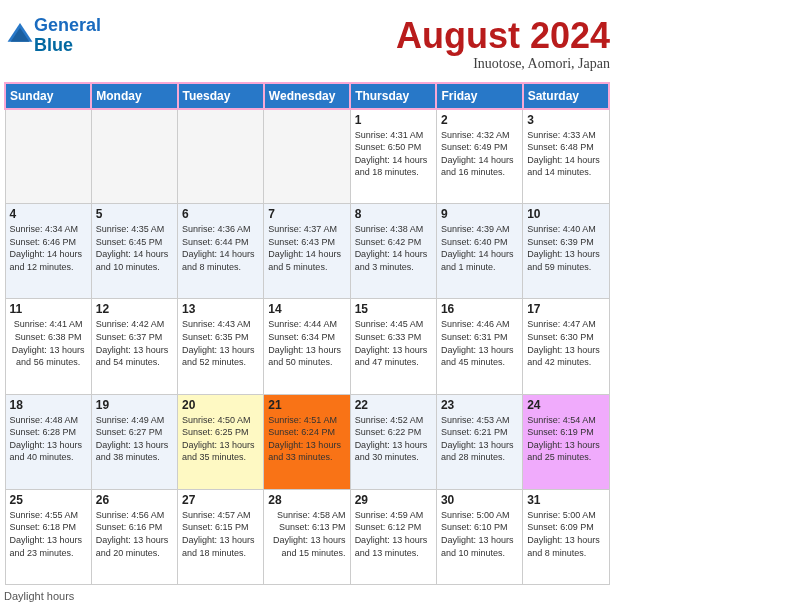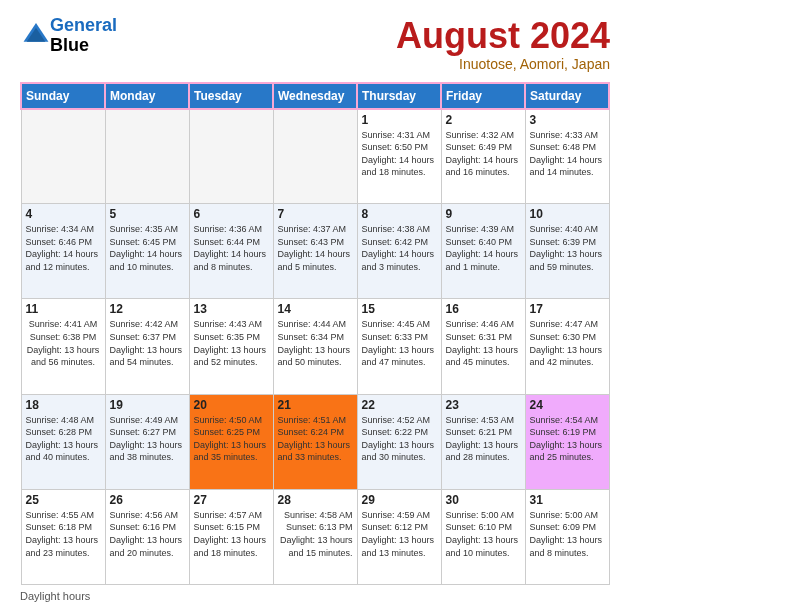--- a/index.html
+++ b/index.html
@@ -6,21 +6,21 @@
     body {
       font-family: Arial, sans-serif;
       background: #fff;
       width: 792px;
       height: 612px;
       overflow: hidden;
     }
     .page {
       width: 630px;
       height: 612px;
-      padding: 16px 20px 10px 20px;
+      padding: 16px 20px 10px 4px;
       display: flex;
       flex-direction: column;
     }
     .header {
       display: flex;
       justify-content: space-between;
       align-items: flex-start;
       margin-bottom: 10px;
     }
     .logo {
@@ -46,21 +46,22 @@
       text-align: right;
     }
     .main-title {
       font-size: 36px;
       font-weight: bold;
       color: #b91c1c;
       line-height: 1.1;
     }
     .subtitle {
       font-size: 14px;
-      color: #a16207;
+      color: #404040;
+      font-family: Liberation Serif, serif;
     }
     .calendar {
       flex: 1;
       border: 1px solid #ccc;
       border-collapse: collapse;
       width: 100%;
       table-layout: fixed;
     }
     .calendar th {
       background-color: #2878c8;
@@ -117,21 +118,21 @@
     <div class="logo">
       <div>
         <svg class="logo-icon" viewBox="0 0 36 36" xmlns="http://www.w3.org/2000/svg">
           <polygon points="18,4 34,28 2,28" fill="#2878c8"></polygon>
           <polygon points="18,10 30,28 6,28" fill="#1a5fa0"></polygon>
         </svg>
       </div>
       <div>
         <div class="logo-text">
           <span>General</span><br>
-          <span style="color:#000000;">Blue</span>
+          <span style="color:#0369a1;">Blue</span>
         </div>
       </div>
     </div>
     <div class="title-block">
       <div class="main-title">August 2024</div>
       <div class="subtitle">Inuotose, Aomori, Japan</div>
     </div>
   </div>
 
   <table class="calendar">
@@ -284,21 +285,21 @@
 Daylight: 13 hours
 and 40 minutes.</div>
           </td>
           <td style="background: rgb(238, 243, 250);">
             <span class="day-number">19</span>
             <div class="day-info" style="white-space: pre-line;">Sunrise: 4:49 AM
 Sunset: 6:27 PM
 Daylight: 13 hours
 and 38 minutes.</div>
           </td>
-          <td style="background: #f97316; margin-left: 38px;">
+          <td style="background: #fef9c3; margin-left: 38px;">
             <span class="day-number">20</span>
             <div class="day-info" style="white-space: pre-line;">Sunrise: 4:50 AM
 Sunset: 6:25 PM
 Daylight: 13 hours
 and 35 minutes.</div>
           </td>
           <td style="background: #f97316;">
             <span class="day-number">21</span>
             <div class="day-info" style="white-space: pre-line;">Sunrise: 4:51 AM
 Sunset: 6:24 PM

